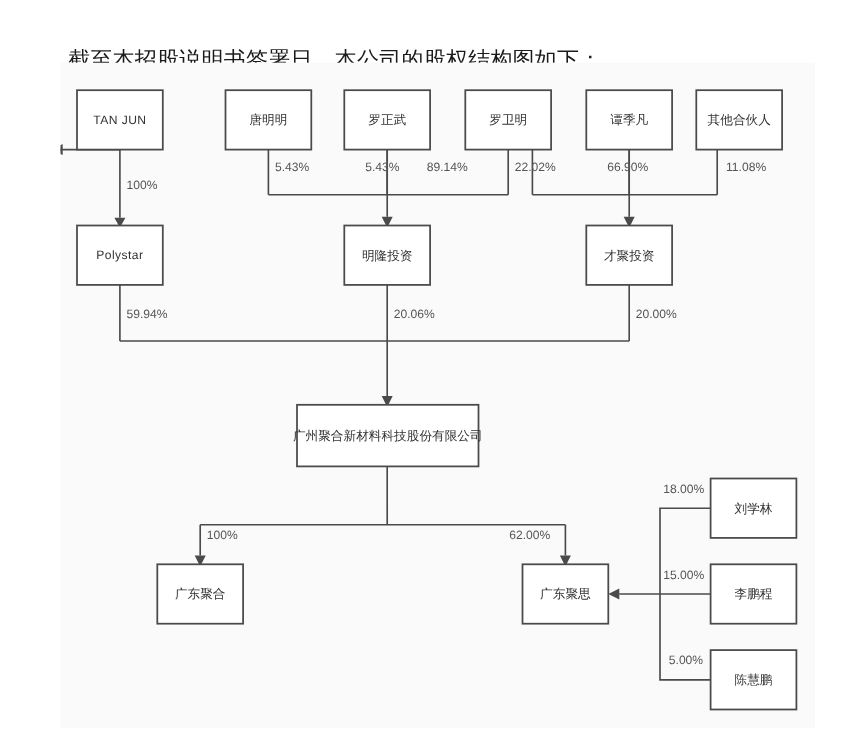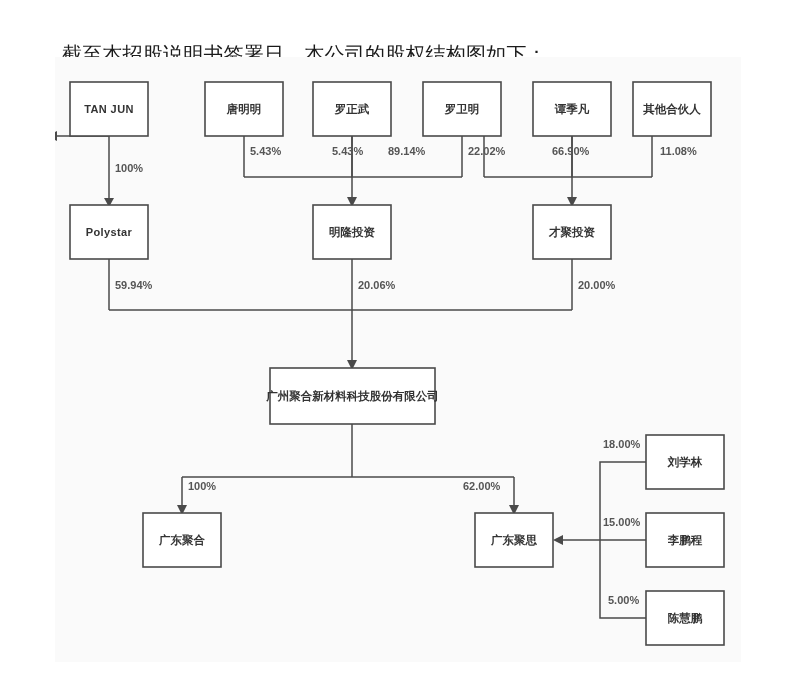--- a/index.html
+++ b/index.html
@@ -26,21 +26,20 @@
     font-family: "Liberation Serif", "DejaVu Serif", serif;
     margin-top: 29px;
   }
   #canvas {
     position: absolute;
     left: 55px;
     top: 57px;
     width: 686px;
     height: 605px;
     background: #fafafa;
-    font-weight: bold;
   }
   #diagram {
     position: absolute;
     left: 0; top: 0;
     width: 686px;
     height: 605px;
     display: block;
   }
   .node-rect {
     fill: #ffffff;

